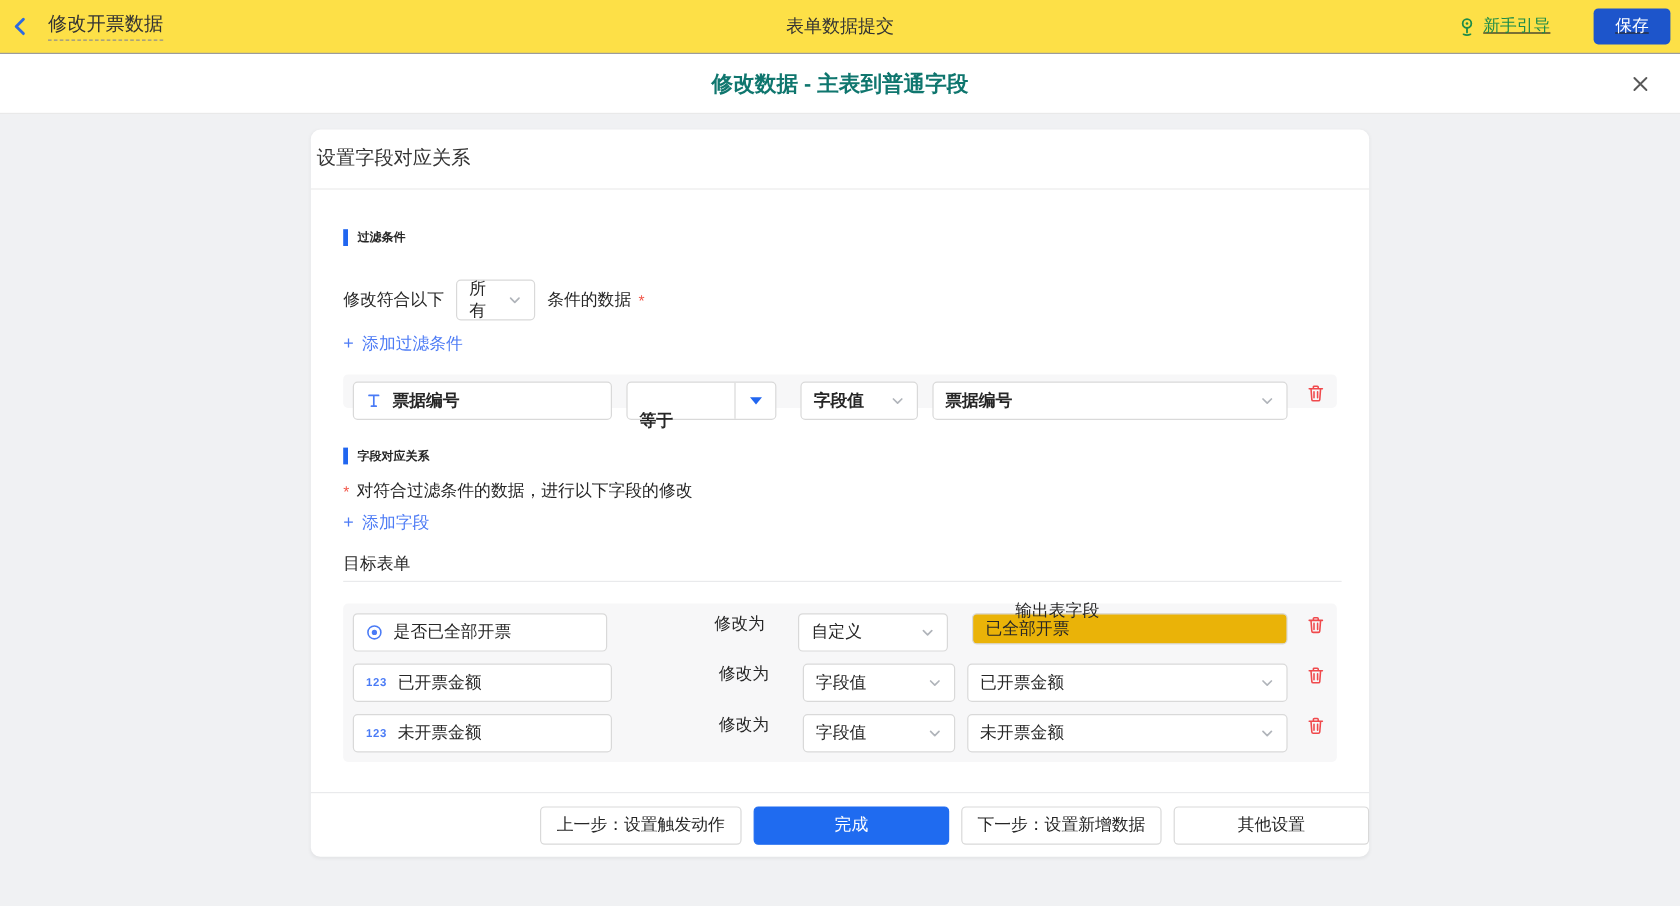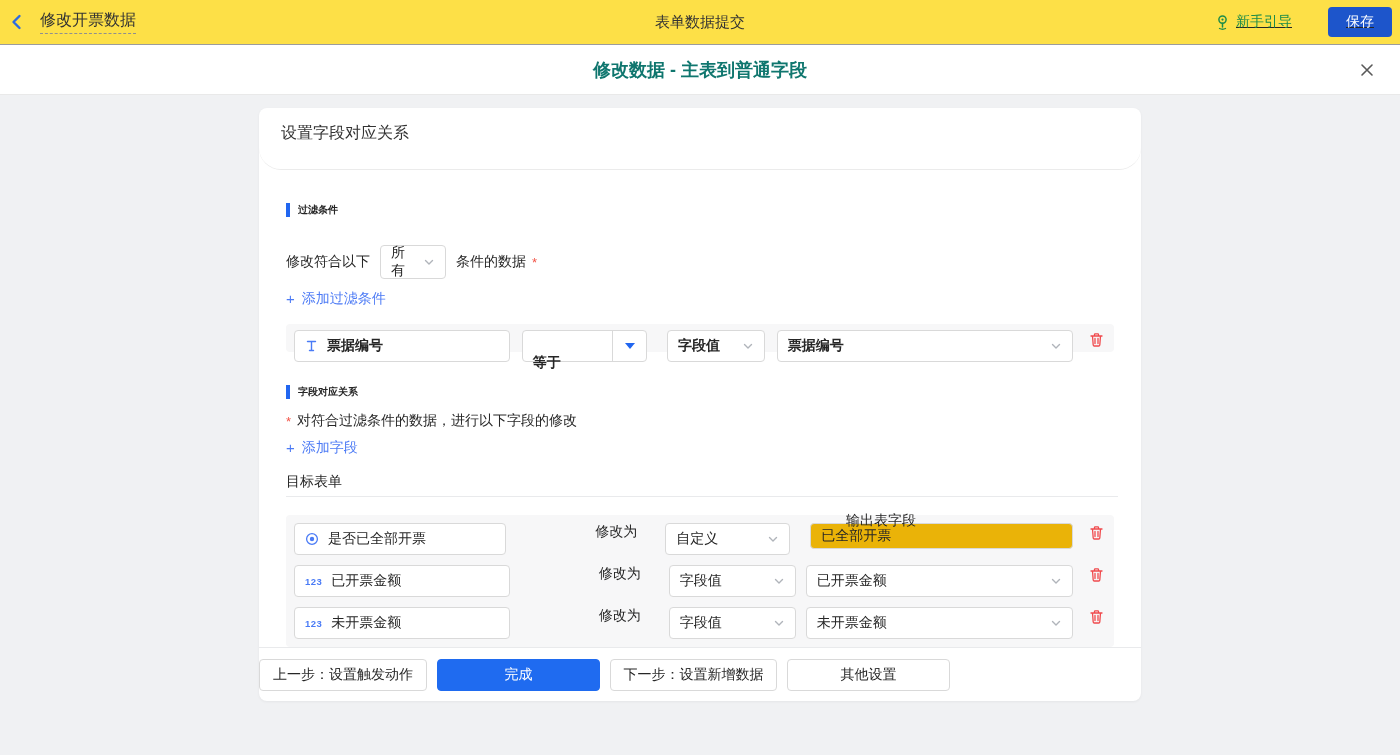--- a/index.html
+++ b/index.html
@@ -30,21 +30,21 @@
   .save-btn{background:#1d55cb;color:#fff;border:none;border-radius:4px;font-size:14px;width:64px;height:30px;cursor:pointer;font-family:inherit;}
 
   
   .modal-header{height:50px;background:#fff;border-bottom:1px solid #e9e9e9;display:flex;align-items:center;justify-content:center;position:relative;}
   .modal-title{font-size:18px;font-weight:600;color:#0f766e;}
   .close-btn{position:absolute;right:24px;top:50%;transform:translateY(-50%);cursor:pointer;display:flex;}
 
   
   .content{height:660px;background:var(--page-bg);padding-top:13px;}
   .card{width:882px;margin:0 auto;background:#fff;border-radius:8px;box-shadow:0 1px 3px rgba(0,0,0,0.05);}
-  .card-header{height:62px;line-height:50px;padding:0 22px;font-size:16px;color:#333;border-bottom:1px solid #ebebeb;border-radius:22px;}
+  .card-header{height:50px;line-height:50px;padding:0 5px;font-size:16px;color:#333;border-bottom:1px solid #ebebeb;}
   .card-body{padding:0 27px;}
 
   .section-title{display:flex;align-items:center;gap:8px;margin-top:33px;font-weight:bold;font-size:10px;height:14px;}
   .section-bar{width:4px;height:14px;background:var(--marker-blue);display:inline-block;}
 
   .match-row{display:flex;align-items:center;margin-top:28px;height:34px;}
   .match-row .txt{margin-right:10px;}
   .match-row .txt2{margin-left:10px;}
   .req{color:var(--asterisk-red);margin-left:6px;font-size:13px;}
 
@@ -74,21 +74,21 @@
   .table-divider{margin-top:9px;border-top:1px solid #e9eaec;width:832px;}
   .map-panel{margin-top:18px;padding:8px;display:flex;flex-direction:column;gap:10px;}
   .mrow{display:flex;align-items:flex-start;height:32px;}
   .mrow .field-box{width:218px;}
   .modify{margin-left:89px;width:56px;flex:none;}
   .sel-128{width:128px;height:32px;margin-left:14px;}
   .sel-270{width:270px;height:32px;margin-left:10px;}
   .value-input{width:270px;height:26px;margin-left:20px;border:1px solid var(--border-gray);border-radius:4px;padding:0 10px;font-family:inherit;font-size:14px;color:var(--text-main);background:#eab308;}
   .num-icon{color:var(--icon-blue);font-size:9.5px;font-weight:bold;letter-spacing:0.5px;flex:none;}
 
-  .card-footer{border-top:1px solid #e9eaec;padding:11px 0 10px;display:flex;justify-content:flex-start;gap:10px;}
+  .card-footer{border-top:1px solid #e9eaec;margin-top:25px;padding:11px 0 10px;display:flex;justify-content:flex-end;gap:10px;}
   .btn{height:32px;border-radius:4px;border:1px solid var(--border-gray);background:#fff;color:var(--text-main);font-size:14px;font-family:inherit;cursor:pointer;padding:0 10px;}
   .btn-prev{width:168px;}
   .btn-done{width:163px;background:var(--primary-blue);border-color:var(--primary-blue);color:#fff;}
   .btn-next{width:167px;}
   .btn-other{width:163px;}
 </style>
 </head>
 <body>
 
 <div class="topbar">

